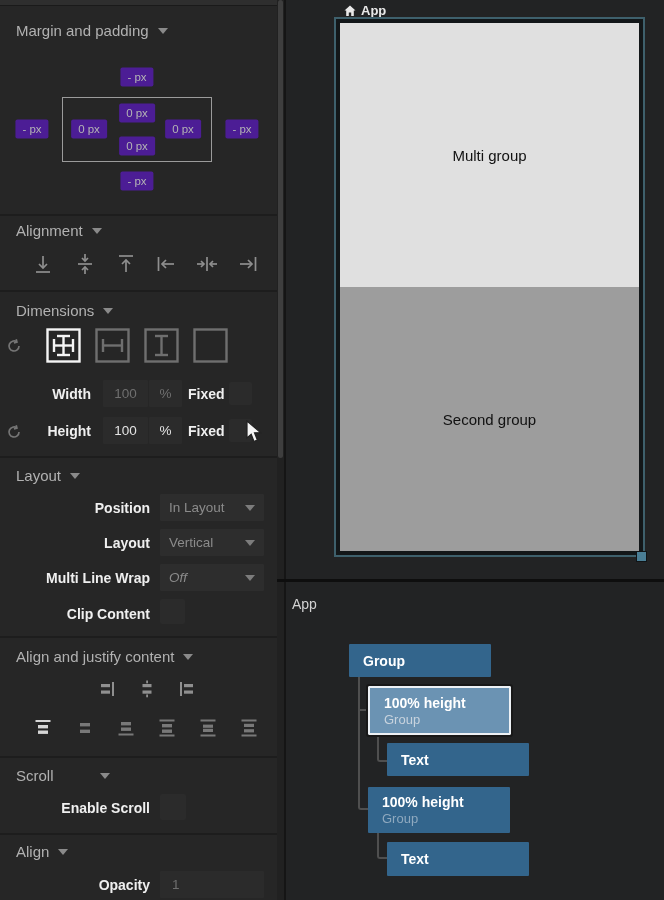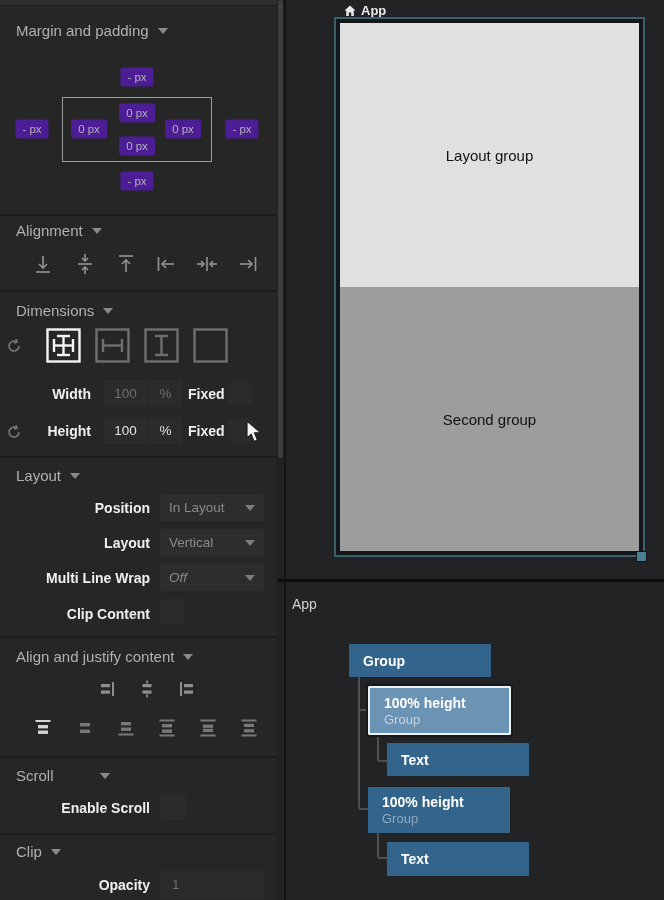--- a/index.html
+++ b/index.html
@@ -309,21 +309,21 @@
     <div class="abs sec-title" style="left:16px; top:767px;gap:46px;">
       <span>Scroll</span>
       <span class="caret"></span>
     </div>
     <div class="abs lbl" style="left:0px; top:800px; width:150px;">Enable Scroll</div>
     <div class="abs checkbox" style="left:160px; top:794px; width:26px; height:26px;"></div>
 
     <div class="abs divider" style="top:833px;"></div>
 
     <div class="abs sec-title" style="left:16px; top:843px;">
-      <span>Clip</span>
+      <span>Align</span>
       <span class="caret"></span>
     </div>
     <div class="abs lbl" style="left:0px; top:877px; width:150px;">Opacity</div>
     <div class="abs valbox dim" style="left:160px; top:871px; width:104px; height:27px; justify-content:flex-start; padding-left:12px;">1</div>
   </div>
 
   <div class="abs scroll-track"></div>
   <div class="abs scroll-thumb"></div>
   <div class="abs panel-edge"></div>
 
@@ -331,21 +331,21 @@
     <span>
       <svg width="12" height="12" viewBox="0 0 12 12" fill="#e9e9e9">
           <path d="M6 0.5 L11.5 5.5 L9.8 5.5 L9.8 11 L7.2 11 L7.2 7.4 L4.8 7.4 L4.8 11 L2.2 11 L2.2 5.5 L0.5 5.5 Z"></path>
         </svg>
     </span>
     <span class="crumb">App</span>
   </div>
 
   <div class="abs frame">
     <div class="grp grp-first">
-      <span>Layout group</span>
+      <span>Multi group</span>
     </div>
     <div class="grp grp-second">
       <span>Second group</span>
     </div>
   </div>
   <div class="abs resize-handle"></div>
 
   <div class="abs area-divider"></div>
 
   <div class="abs tree-title" style="left:292px; top:596px;">App</div>

